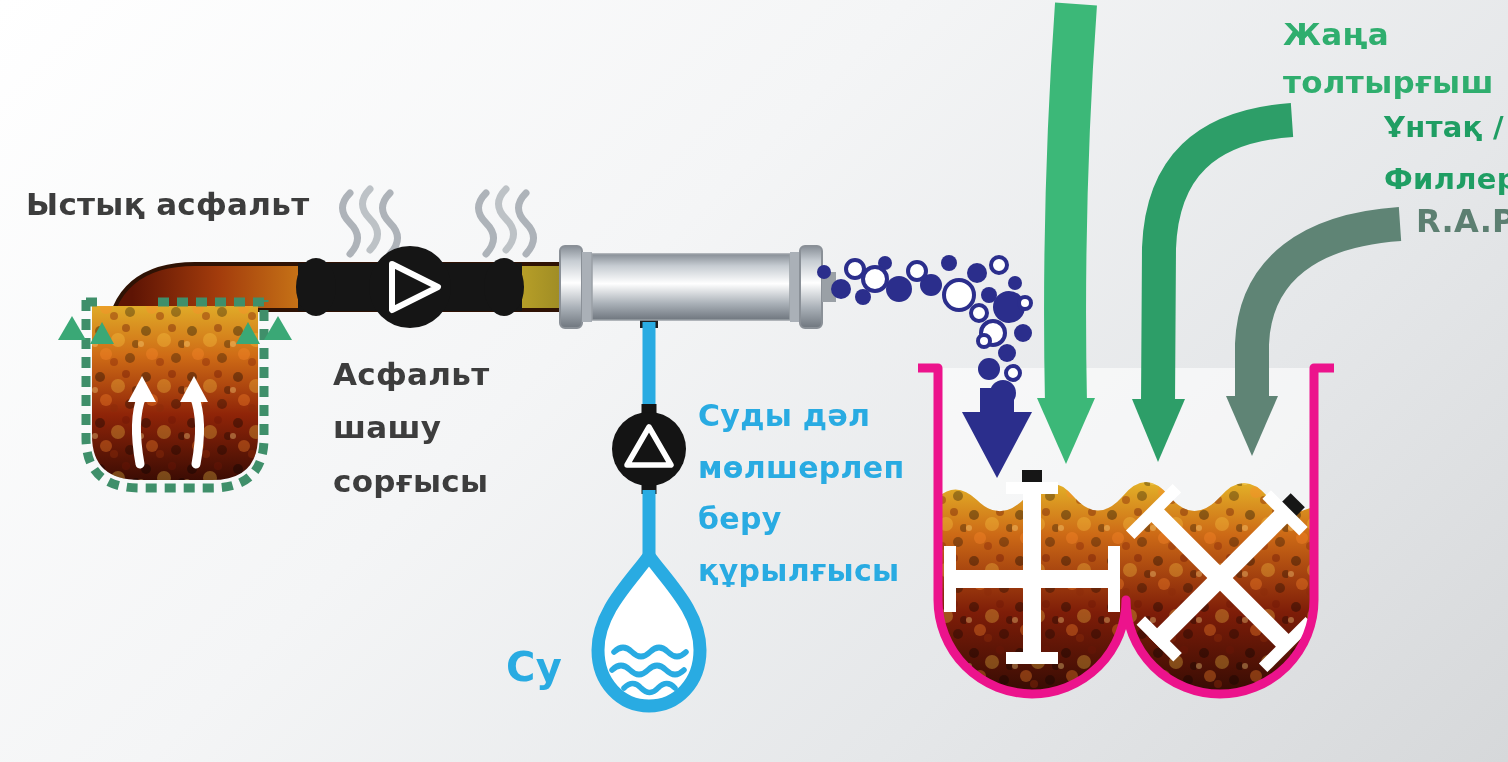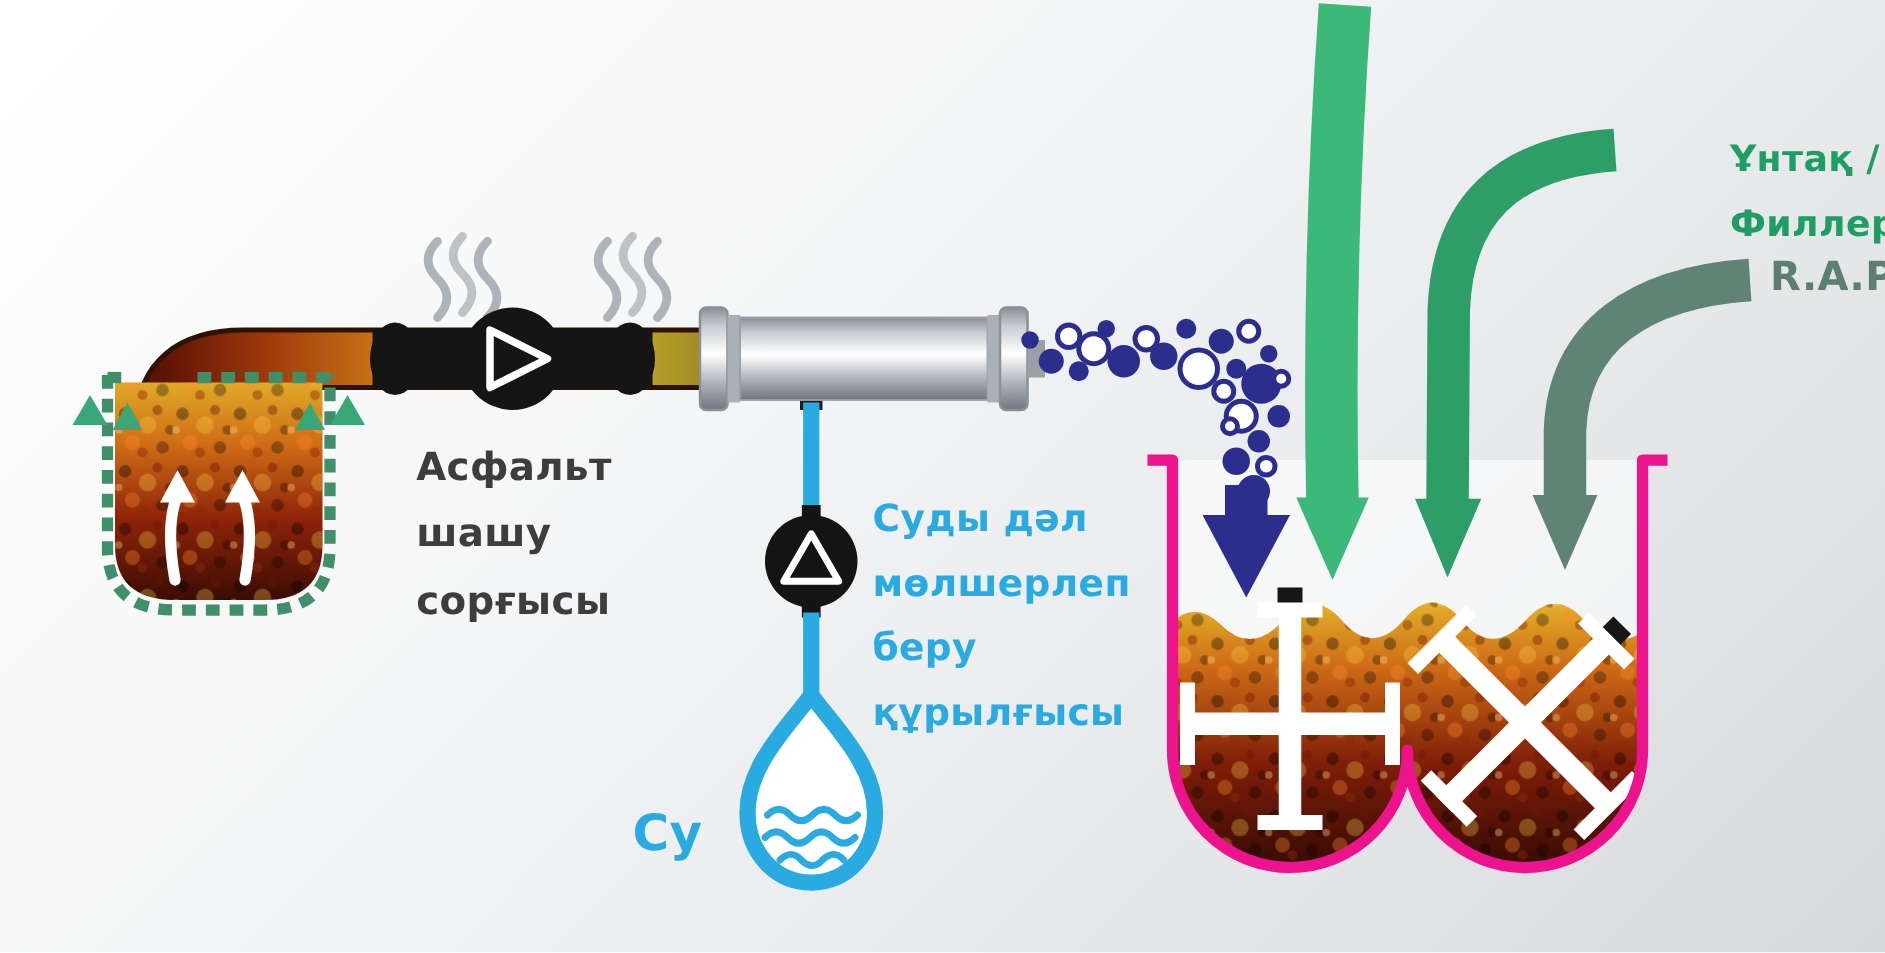--- a/index.html
+++ b/index.html
@@ -212,24 +212,27 @@
     <g>
       <path d="M 1292,120 C 1205,126 1162,168 1159,248 L 1158,404" fill="none" class="stroke-gB" stroke-width="34"></path>
       <polygon points="1132,399 1185,399 1158,462" class="fill-gB"></polygon>
     </g>
     <g>
       <path d="M 1400,224 C 1312,230 1255,268 1252,344 L 1252,400" fill="none" class="stroke-gC" stroke-width="34"></path>
       <polygon points="1226,396 1278,396 1252,456" class="fill-gC"></polygon>
     </g>
   </svg>
 
+  <div class="label" id="lbl-hot">Ыстық асфальт</div>
   <div class="label" id="lbl-pump">Асфальт
 шашу
 сорғысы</div>
   <div class="label" id="lbl-doser">Суды дәл
 мөлшерлеп
 беру
 құрылғысы</div>
   <div class="label" id="lbl-water">Су</div>
+  <div class="label" id="lbl-newfiller">Жаңа
+толтырғыш</div>
   <div class="label" id="lbl-powder">Ұнтақ /
 Филлер</div>
   <div class="label" id="lbl-rap">R.A.P.</div>
 </div>
 
 </body></html>

